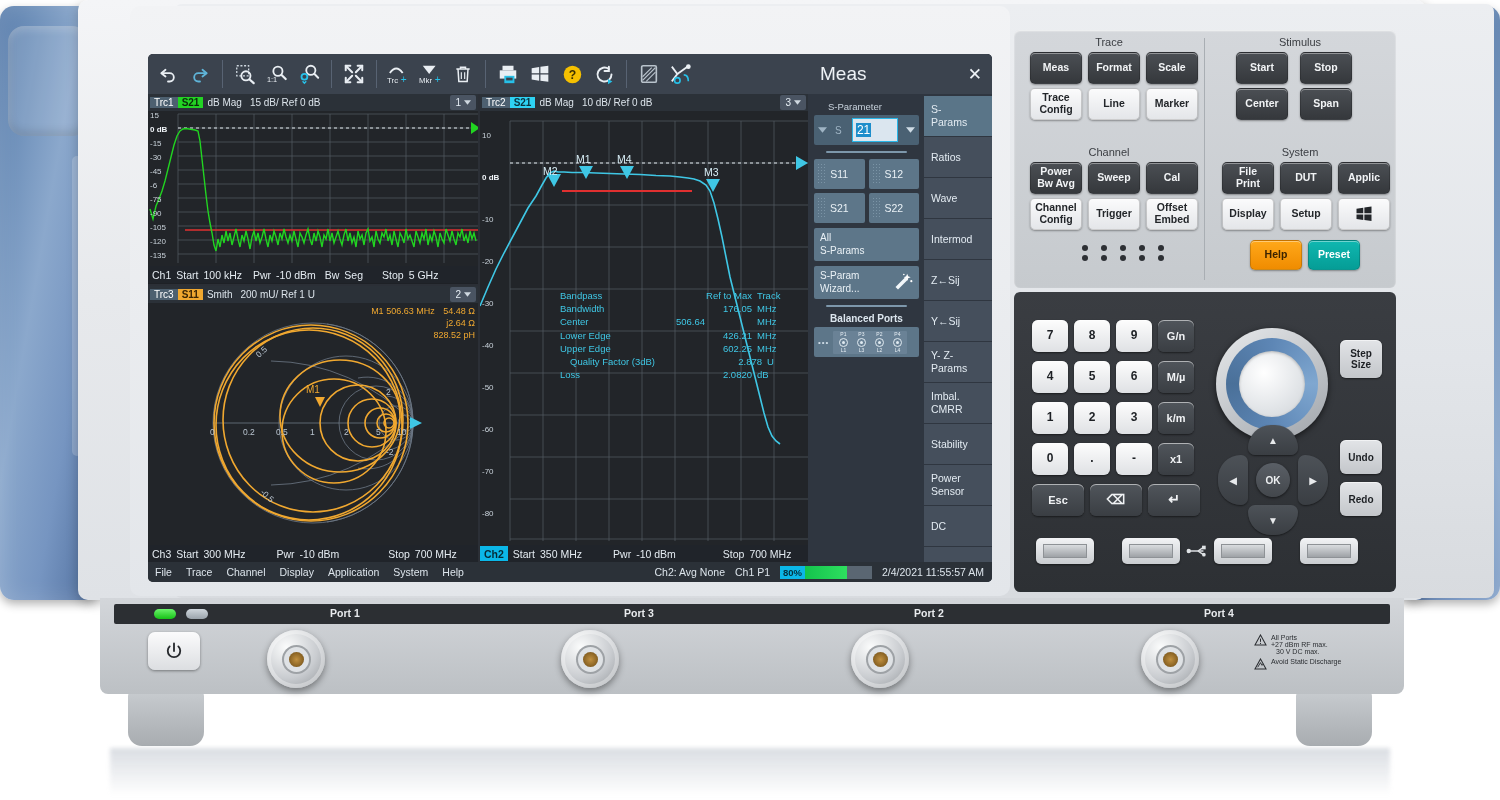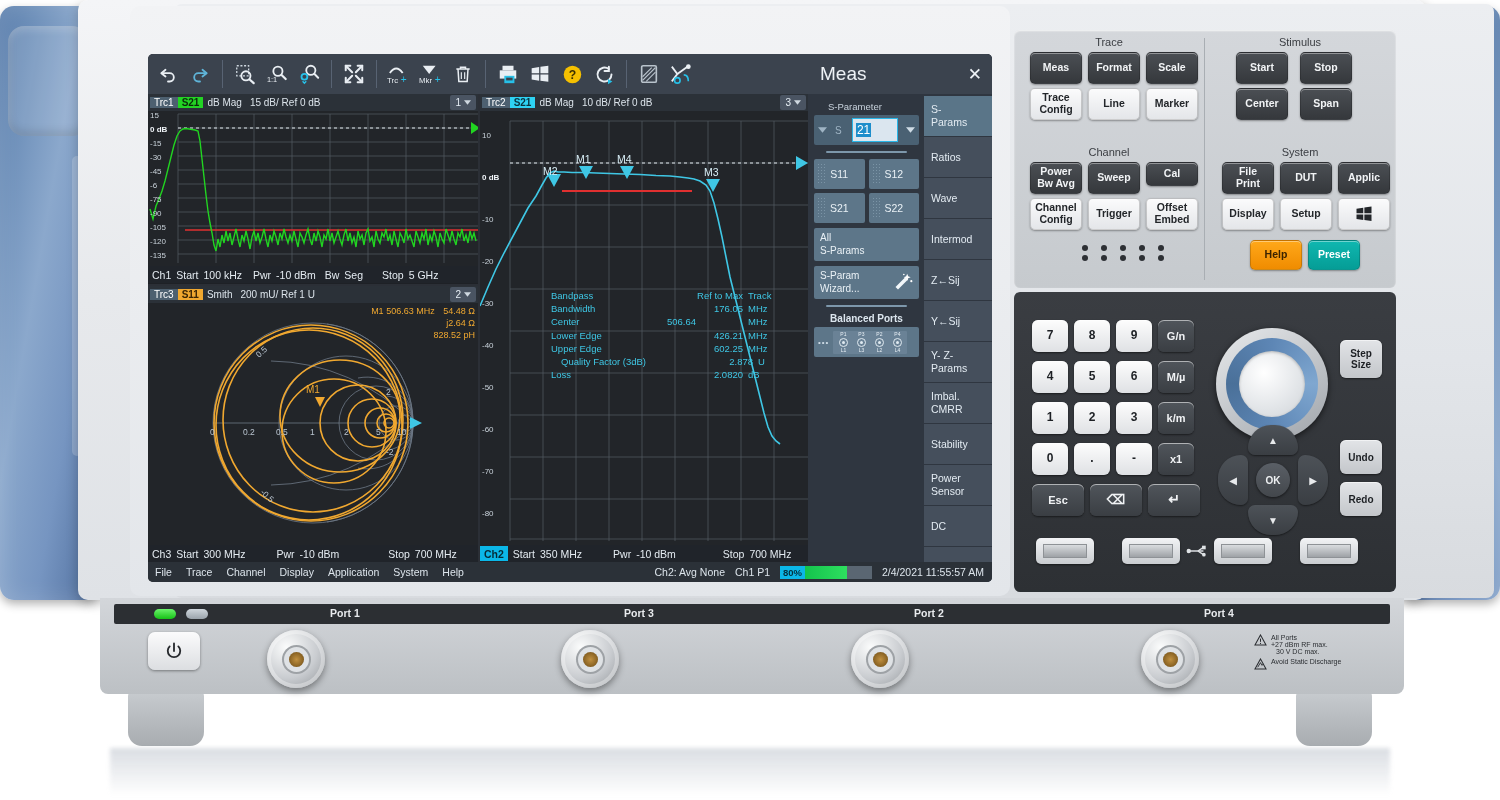--- a/index.html
+++ b/index.html
@@ -696,21 +696,21 @@
             <div style="height:42px">-20</div>
             <div style="height:42px">-30</div>
             <div style="height:42px">-40</div>
             <div style="height:42px">-50</div>
             <div style="height:42px">-60</div>
             <div style="height:42px">-70</div>
             <div style="height:42px">-80</div>
             <div style="height:42px">-90</div>
           </div>
           
-          <div style="position:absolute; left:71px; top:178px; font-size:9.5px; color:#3fc7e5; line-height:13.2px;">
+          <div style="position:absolute; left:80px; top:178px; font-size:9.5px; color:#3fc7e5; line-height:13.2px;">
             <div style="display:flex;">
               <div style="width:116px">Bandpass</div>
               <div style="width:76px; text-align:right">Ref to Max</div>
               <div style="width:44px; padding-left:5px">Track</div>
             </div>
             <div style="display:flex;">
               <div style="width:116px">Bandwidth</div>
               <div style="width:76px; text-align:right">176.05</div>
               <div style="width:44px; padding-left:5px">MHz</div>
             </div>
@@ -918,21 +918,21 @@
       <span>Config</span>
     </div>
     <div class="hkey light" style="left:74px; top:58px; width:52px; height:32px;">Line</div>
     <div class="hkey light" style="left:132px; top:58px; width:52px; height:32px;">Marker</div>
 
     <div class="hkey dark" style="left:16px; top:132px; width:52px; height:32px; flex-direction:column;">
       <span>Power</span>
       <span>Bw Avg</span>
     </div>
     <div class="hkey dark" style="left:74px; top:132px; width:52px; height:32px;">Sweep</div>
-    <div class="hkey dark" style="left:132px; top:132px; width:52px; height:24px;">Cal</div>
+    <div class="hkey dark" style="left:132px; top:132px; width:52px; height:32px;">Cal</div>
     <div class="hkey light" style="left:16px; top:168px; width:52px; height:32px; flex-direction:column;">
       <span>Channel</span>
       <span>Config</span>
     </div>
     <div class="hkey light" style="left:74px; top:168px; width:52px; height:32px;">Trigger</div>
     <div class="hkey light" style="left:132px; top:168px; width:52px; height:32px; flex-direction:column;">
       <span>Offset</span>
       <span>Embed</span>
     </div>
 

